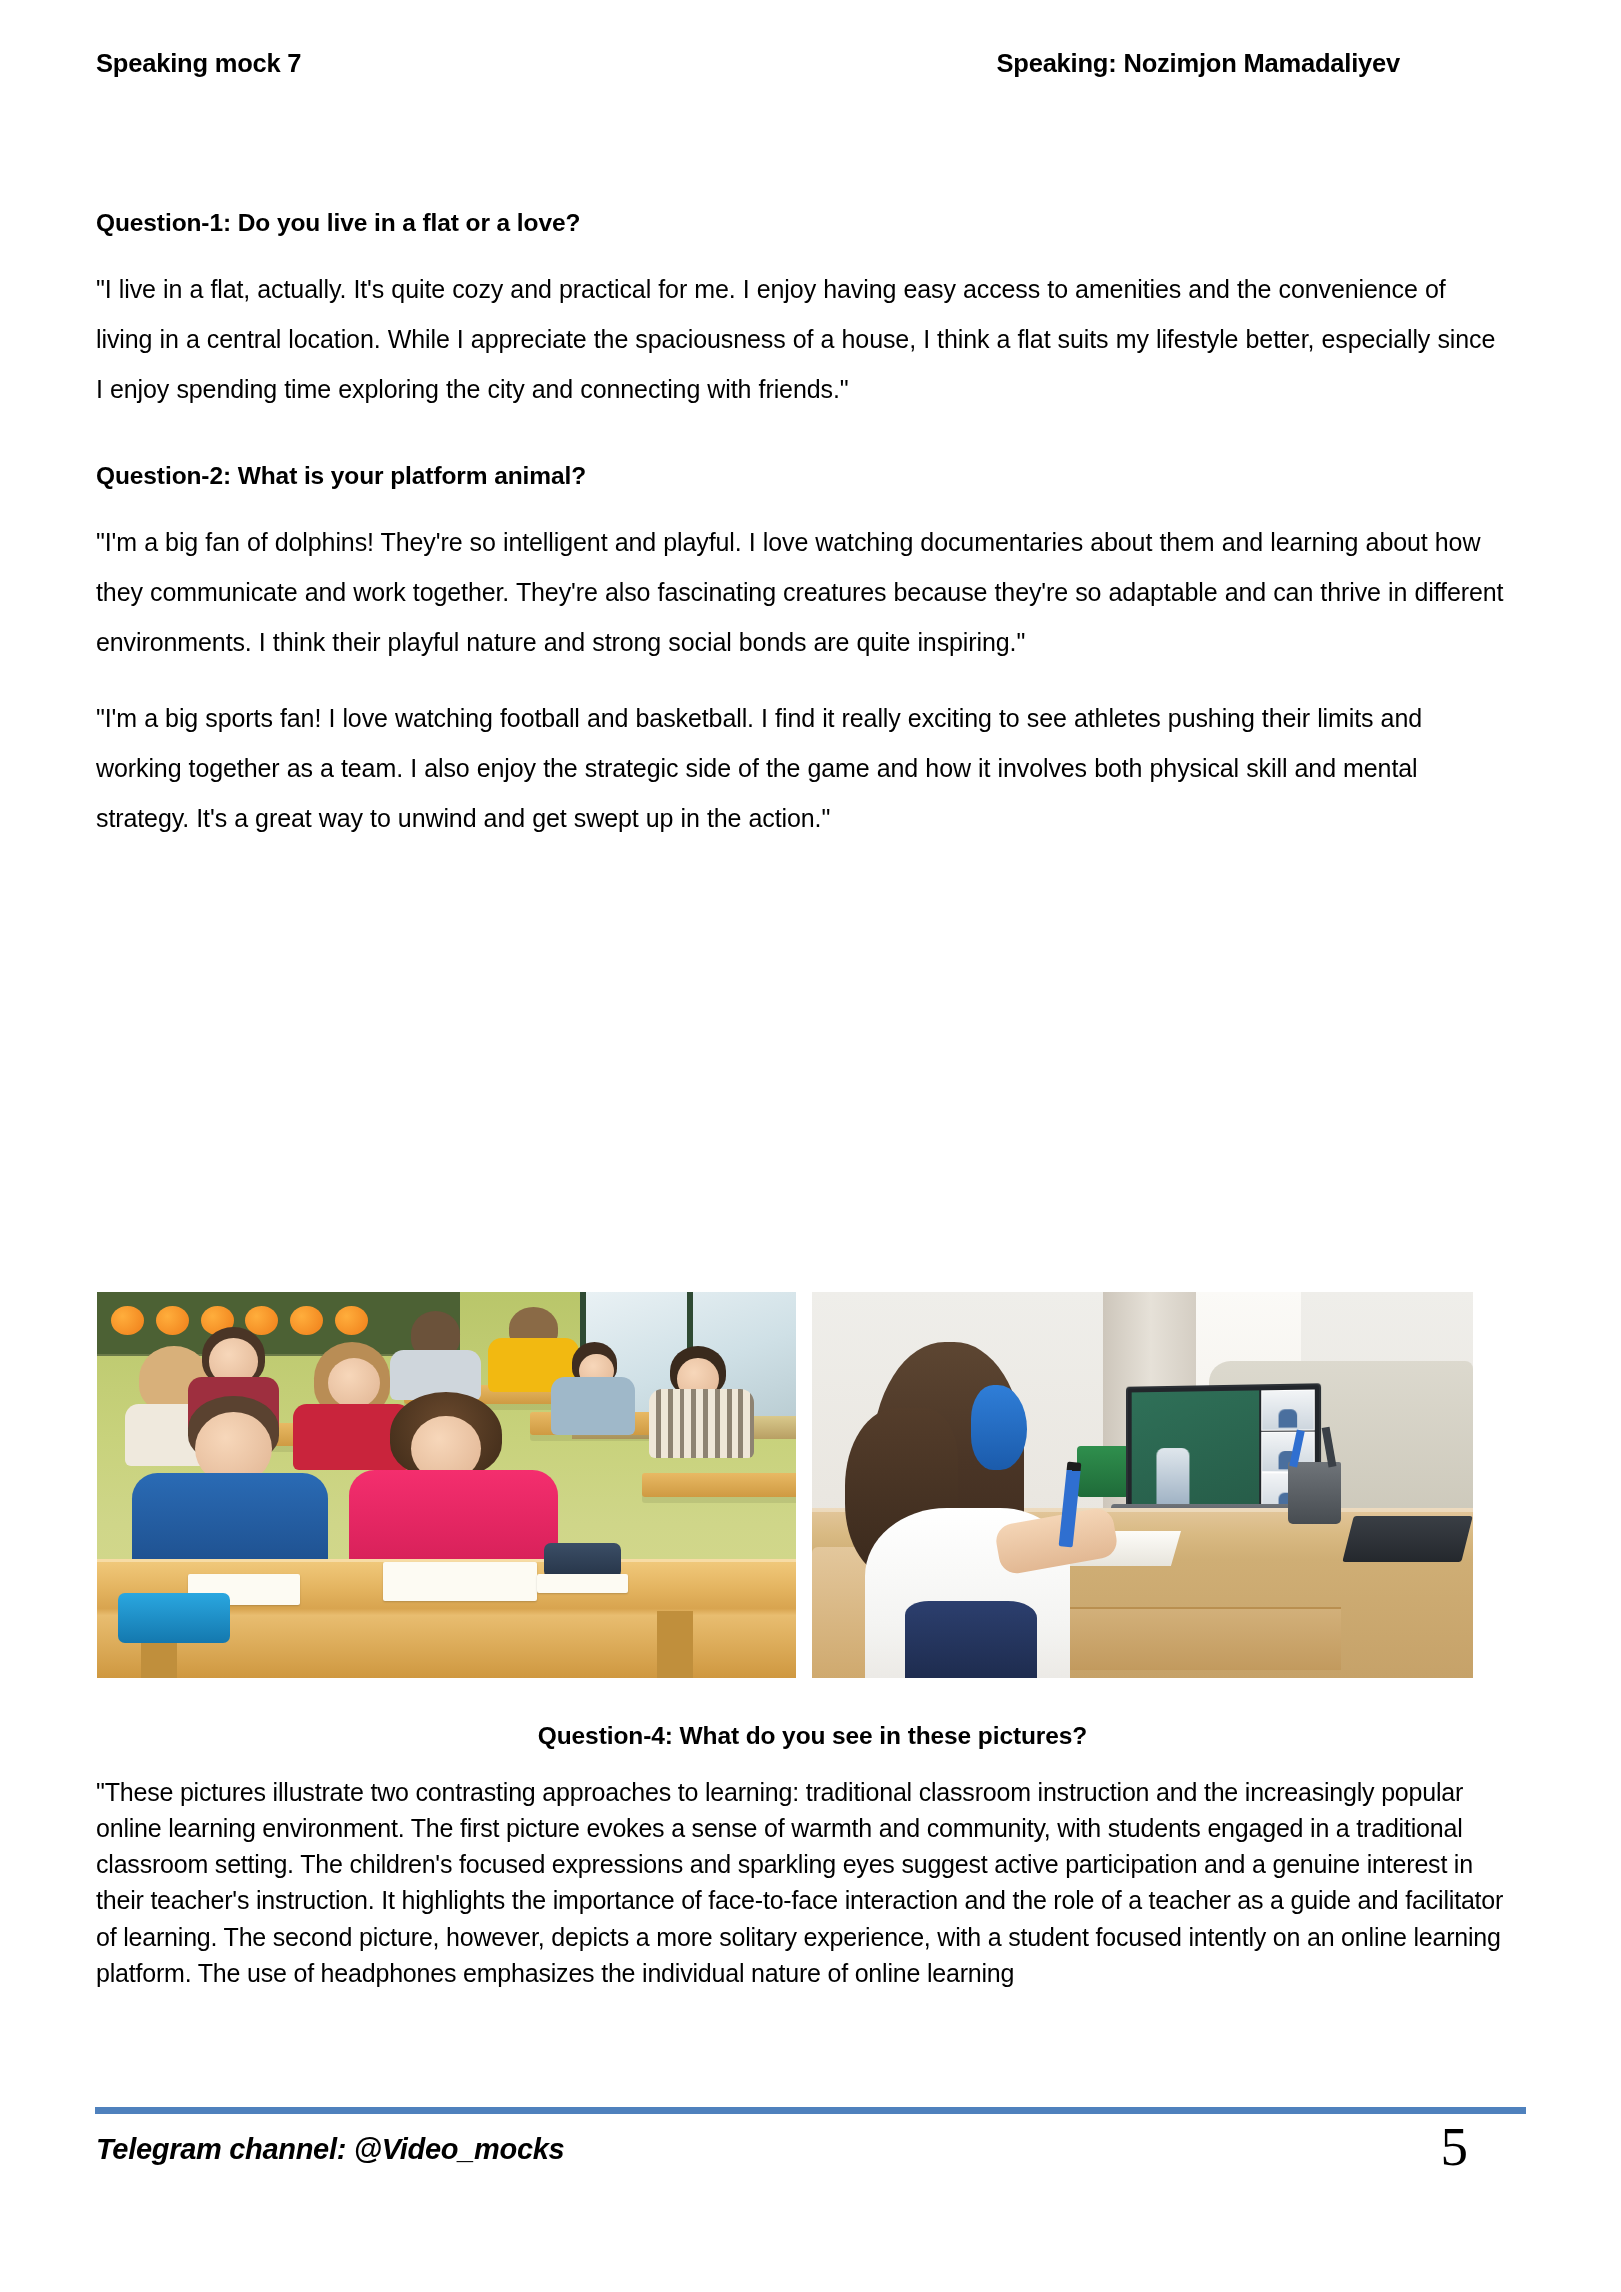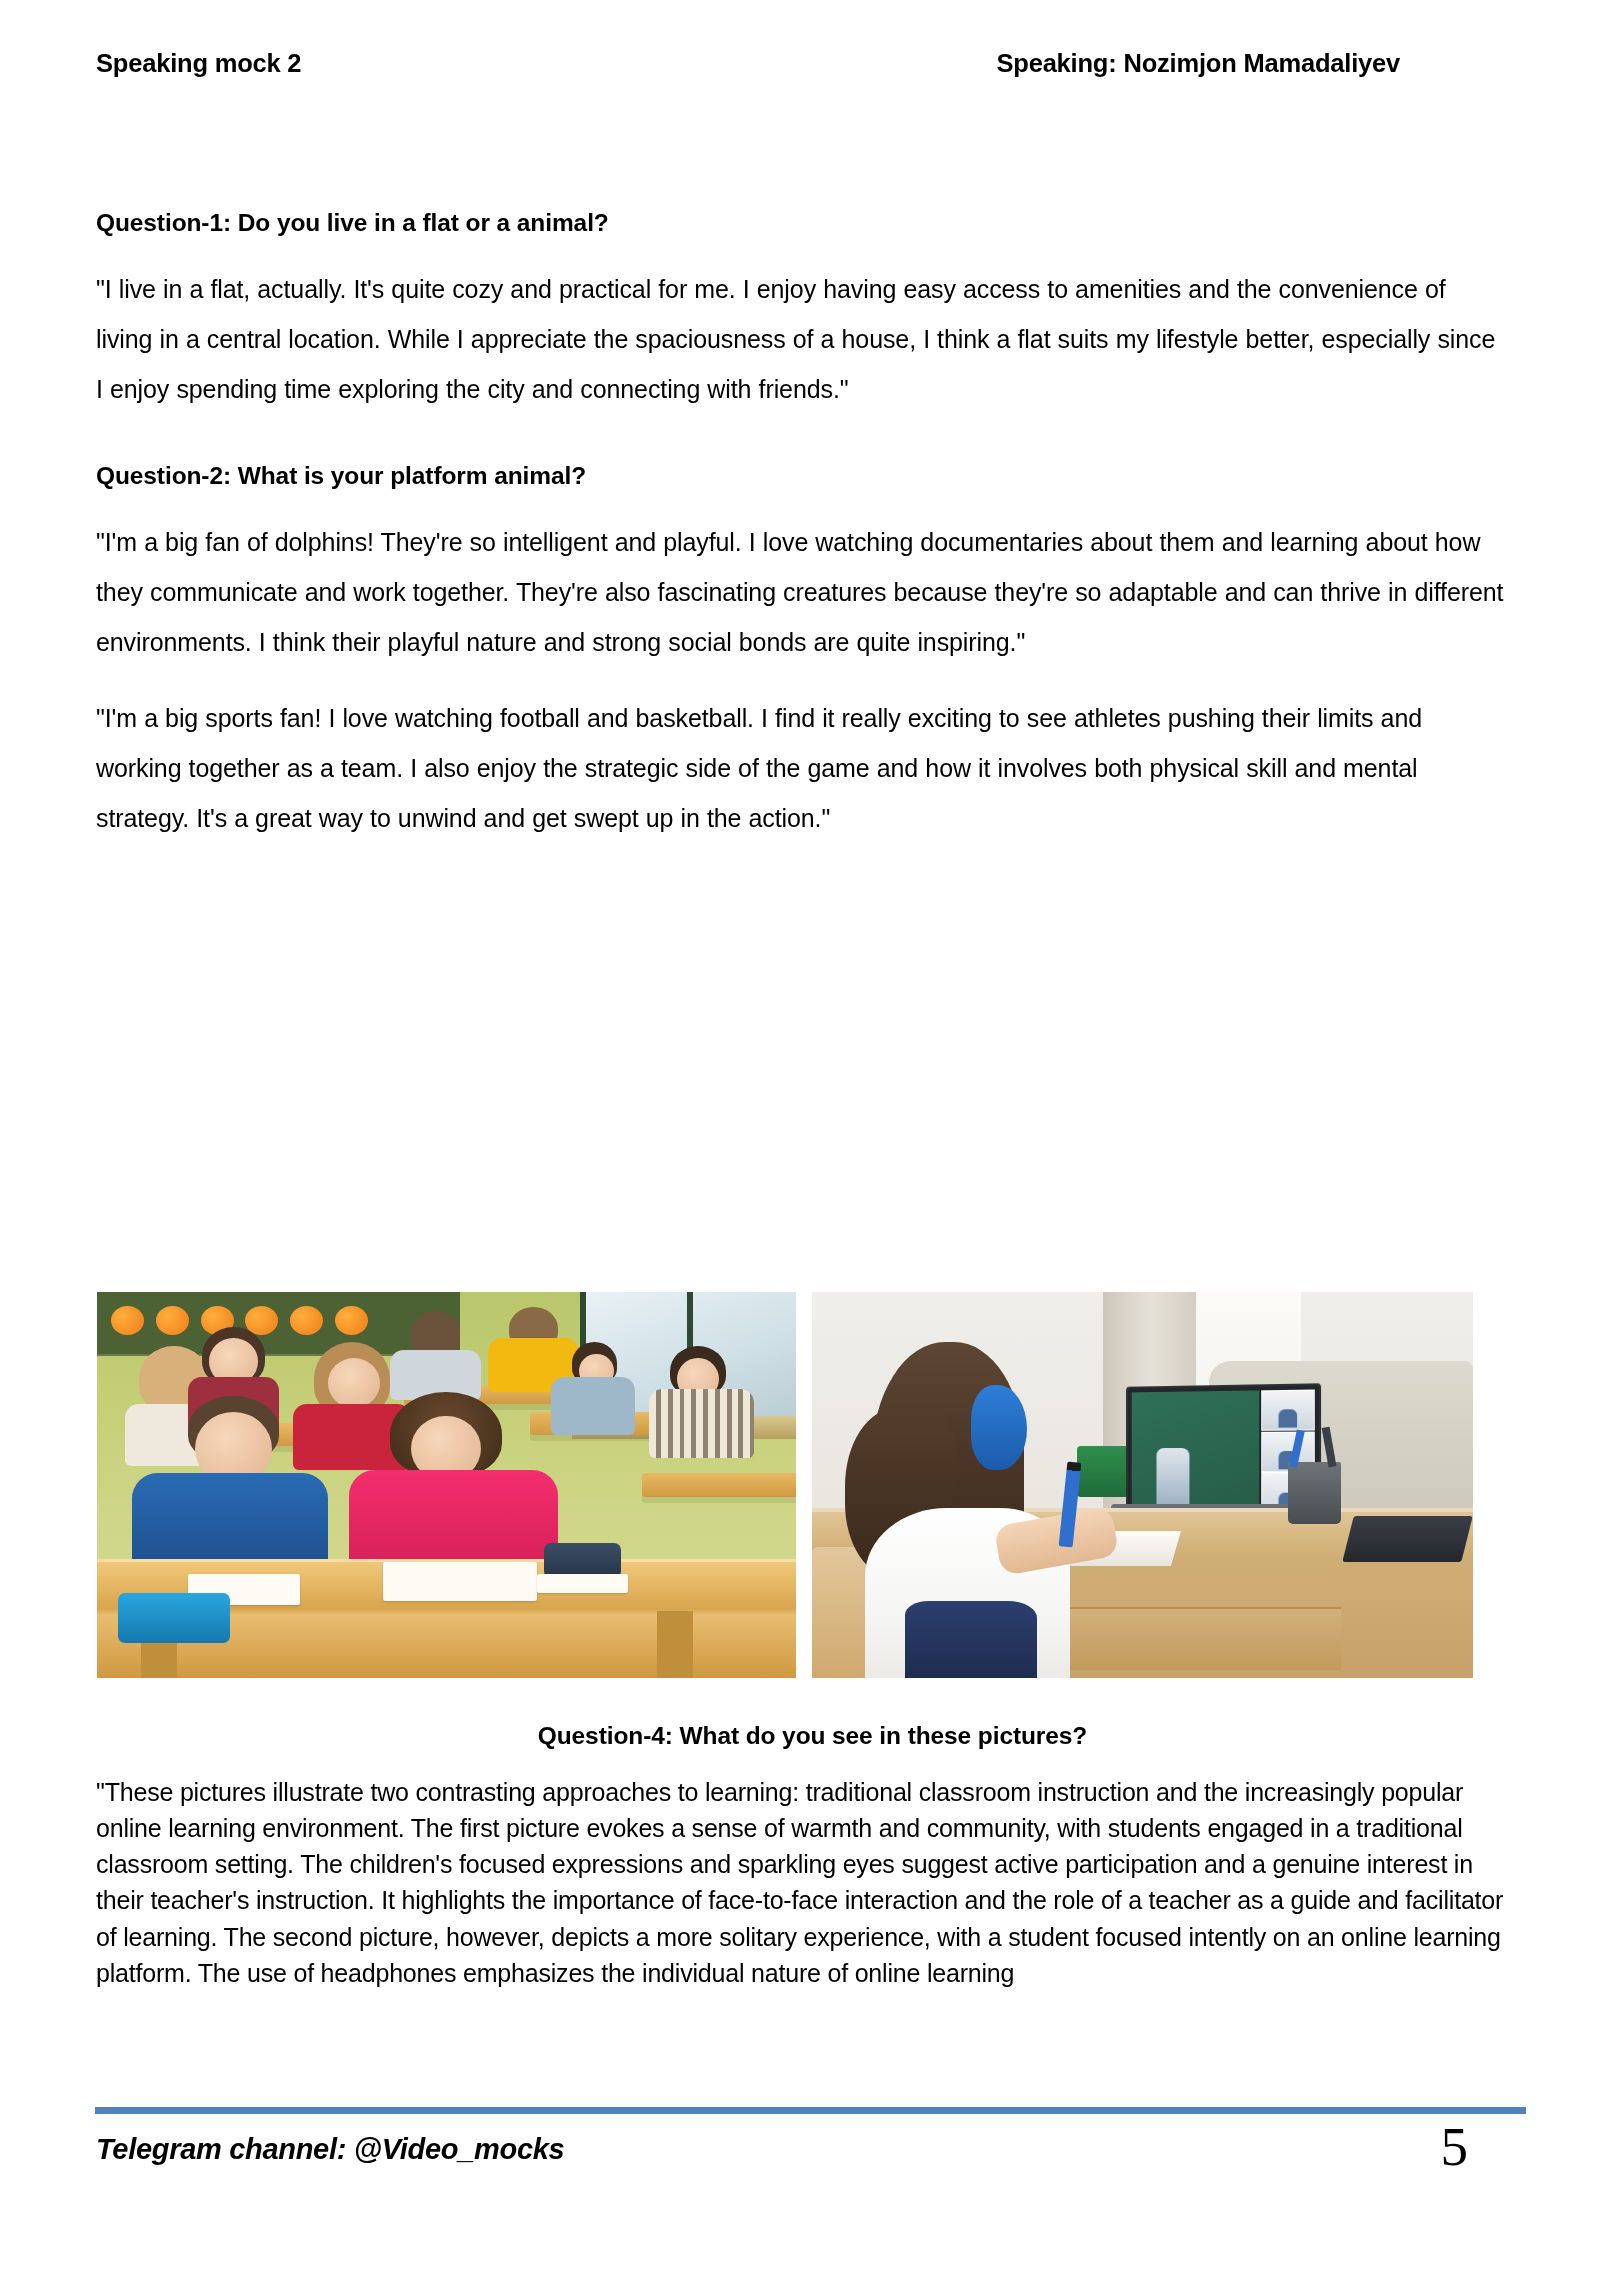--- a/index.html
+++ b/index.html
@@ -366,28 +366,28 @@
     line-height: 1;
     padding-right: 59px;
   }
 </style>
 </head>
 <body>
 
 <div class="page">
 
   <div class="doc-header">
-    <div class="left">Speaking mock 2</div>
+    <div class="left">Speaking mock 7</div>
     <div class="right">Speaking: Nozimjon Mamadaliyev</div>
   </div>
 
 
   <div class="content">
 
-    <p class="q q1">Question-1: Do you live in a flat or a animal?</p>
+    <p class="q q1">Question-1: Do you live in a flat or a love?</p>
     <p class="a a1">"I live in a flat, actually. It's quite cozy and practical for me. I enjoy having easy access to amenities and the convenience of living in a central location. While I appreciate the spaciousness of a house, I think a flat suits my lifestyle better, especially since I enjoy spending time exploring the city and connecting with friends."</p>
 
     <p class="q gap-q2">Question-2: What is your platform animal?</p>
     <p class="a a2">"I'm a big fan of dolphins! They're so intelligent and playful. I love watching documentaries about them and learning about how they communicate and work together. They're also fascinating creatures because they're so adaptable and can thrive in different environments. I think their playful nature and strong social bonds are quite inspiring."</p>
 
     <p class="a a3">"I'm a big sports fan! I love watching football and basketball. I find it really exciting to see athletes pushing their limits and working together as a team. I also enjoy the strategic side of the game and how it involves both physical skill and mental strategy. It's a great way to unwind and get swept up in the action."</p>
 
   </div>
 
   <div class="figures">

